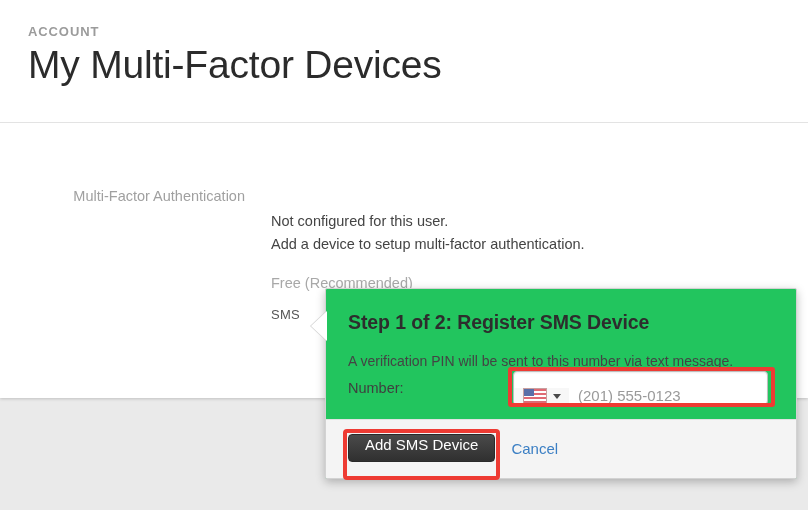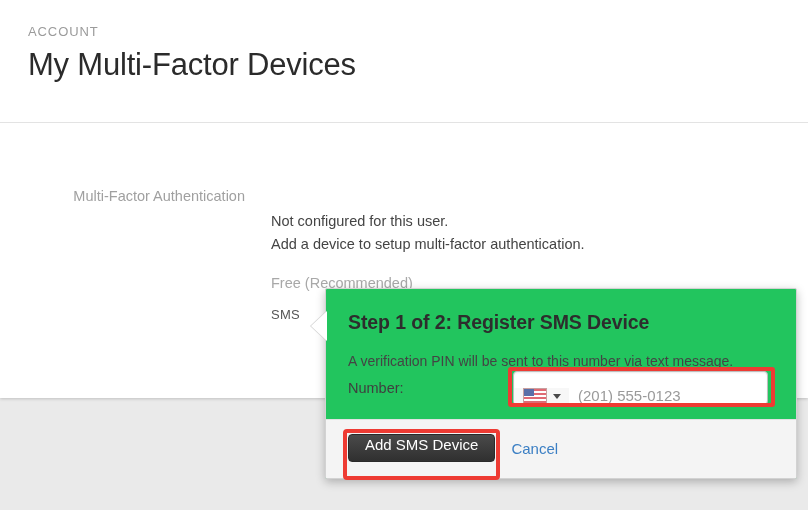--- a/index.html
+++ b/index.html
@@ -30,25 +30,25 @@
   
   .header {
     position: absolute;
     left: 28px;
     top: 24px;
   }
   .eyebrow {
     font-size: 13px;
     letter-spacing: 0.9px;
     color: #9b9b9b;
-    font-weight: 400;
+    font-weight: 700;
     line-height: 16px;
   }
   .page-title {
-    font-size: 31px;
+    font-size: 39px;
     color: #2b2b2b;
     font-weight: 400;
     line-height: 40px;
     margin-top: 5px;
     letter-spacing: -0.2px;
   }
 
   .divider {
     position: absolute;
     left: 0;

